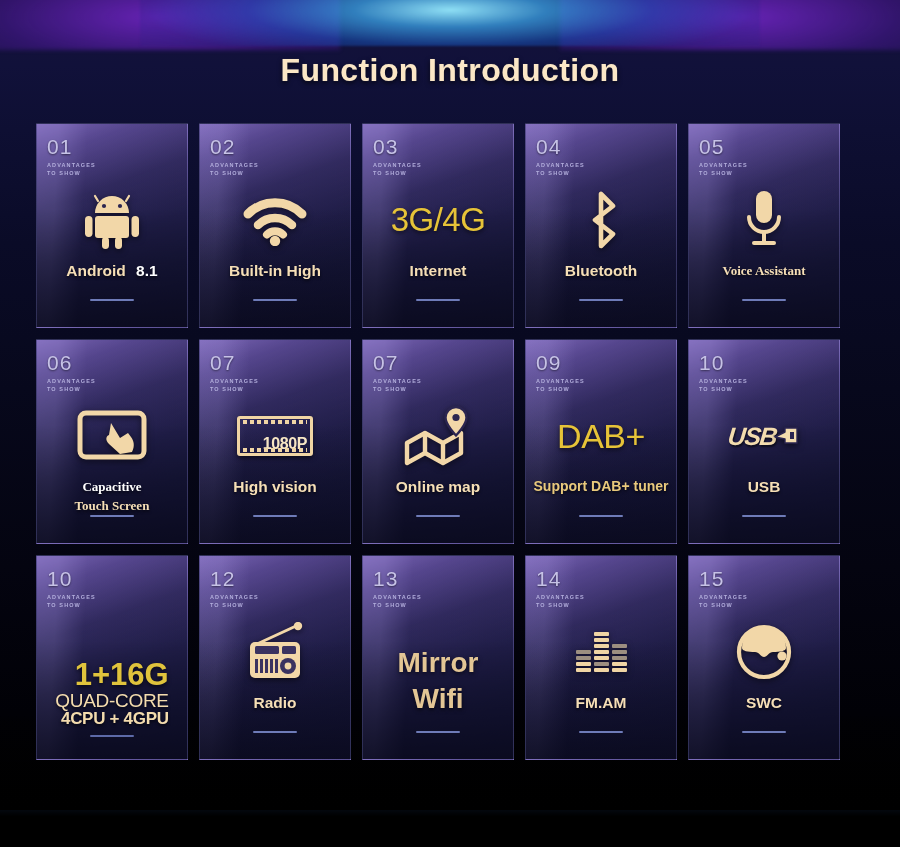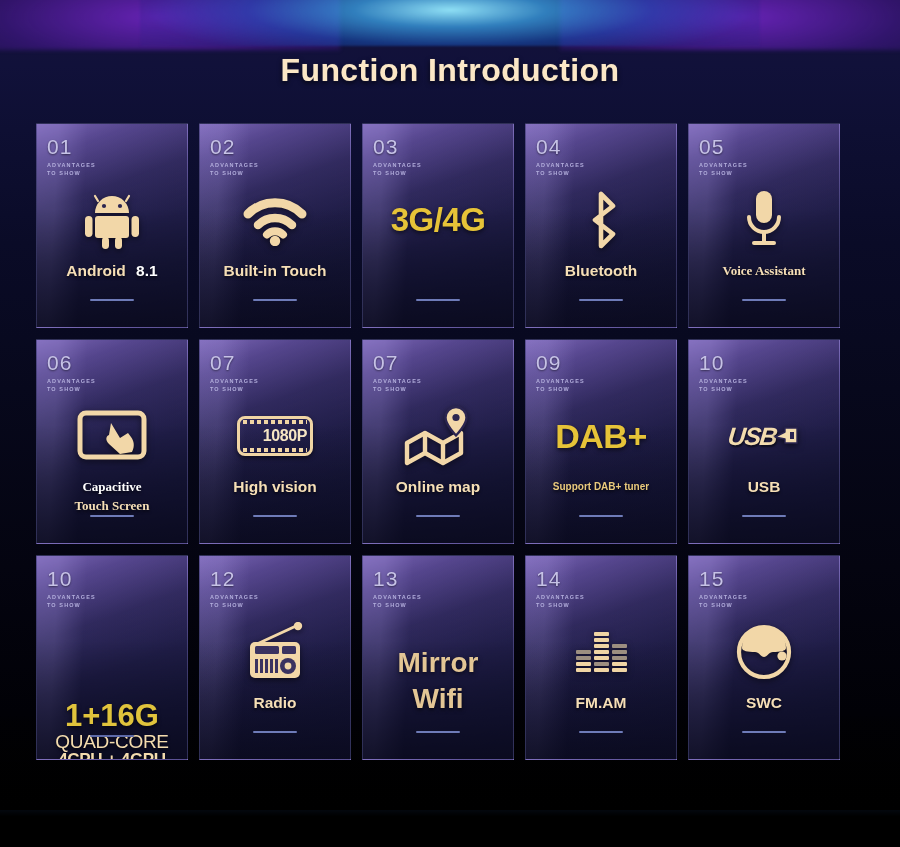--- a/index.html
+++ b/index.html
@@ -196,46 +196,46 @@
     font-size: 15.5px;
     font-weight: bold;
     color: #f6dfb6;
     text-align: center;
     line-height: 19px;
     text-shadow: 0 2px 3px rgba(0,0,0,0.6);
     white-space: nowrap;
   }
   .card-label.white { color: #ffffff; }
   .card-label.small { font-size: 13px; font-family: Liberation Serif, serif; }
-  .card-label.tiny  { font-size: 10px; }
+  .card-label.tiny  { font-size: 14px; }
   .card-label.gold2 { color: #e9c97c; }
 
   .divider {
     position: absolute;
     left: 50%;
     bottom: 26px;
     transform: translateX(-50%);
     width: 44px;
     height: 2px;
     background: #6e7bb8;
     border-radius: 1px;
     z-index: 4;
   }
 
   
   .txt-icon {
     font-size: 33px;
-    font-weight: bold;
+    font-weight: normal;
     color: #e6c338;
     letter-spacing: -0.5px;
     text-shadow: 0 2px 4px rgba(0,0,0,0.6);
     line-height: 40px;
   }
 
-  .big-stack { text-align: center; line-height: 1.02; margin-top: 41px; }
+  .big-stack { text-align: right; line-height: 1.02; }
   .big-stack .l1 {
     font-size: 31px; font-weight: bold; color: #e0c33c;
     text-shadow: 0 2px 4px rgba(0,0,0,0.65);
   }
   .big-stack .l2 {
     font-size: 19px; font-weight: normal; color: #f4dcae; letter-spacing: -0.3px;
     text-shadow: 0 2px 3px rgba(0,0,0,0.6);
   }
   .big-stack .l3 {
     font-size: 17px; font-weight: bold; color: #f4dcae; letter-spacing: -0.3px;
@@ -247,22 +247,22 @@
     text-shadow: 0 2px 4px rgba(0,0,0,0.6);
   }
 
   .icon-svg { display: block; filter: drop-shadow(0 2px 3px rgba(0,0,0,0.55)); }
 
   
   .film {
     position: relative;
     width: 76px; height: 40px;
     border: 3px solid #f0d5a4;
-    border-radius: 8px;
-    display: flex; align-items: center; justify-content: center;
+    border-radius: 3px;
+    display: flex; align-items: flex-end; justify-content: center;
     box-shadow: 0 2px 4px rgba(0,0,0,0.55);
     padding-left: 20px;
   }
   .film .perf {
     position: absolute; left: 3px; right: 3px; height: 4px;
     background-image: repeating-linear-gradient(90deg, #f0d5a4 0 4px, transparent 4px 7px);
   }
   .film .perf.top { top: 1px; }
   .film .perf.bot { bottom: 1px; }
   .film .val {
@@ -342,35 +342,38 @@
           <svg class="icon-svg" width="66" height="52" viewBox="0 0 66 52">
             <g fill="none" stroke="#f2d7a8" stroke-linecap="round">
               <path d="M6 20 A38 38 0 0 1 60 20" stroke-width="9"></path>
               <path d="M16 31 A24 24 0 0 1 50 31" stroke-width="8.5"></path>
               <path d="M25 40.5 A11.5 11.5 0 0 1 41 40.5" stroke-width="8"></path>
             </g>
             <circle cx="33" cy="47" r="5.2" fill="#f2d7a8"></circle>
           </svg>
         </div>
         <div class="label-area">
-          <div class="card-label">Built-in Touch</div>
+          <div class="card-label">Built-in High</div>
         </div>
       </div>
       <div class="divider"></div>
     </div>
 
     <div class="card">
       <div class="card-inner">
         <div class="card-num">03</div>
         <div class="card-sub">
           <span>ADVANTAGES</span>
           <span>TO SHOW</span>
         </div>
         <div class="icon-area">
           <div class="txt-icon">3G/4G</div>
+        </div>
+        <div class="label-area">
+          <div class="card-label">Internet</div>
         </div>
       </div>
       <div class="divider"></div>
     </div>
 
     <div class="card">
       <div class="card-inner">
         <div class="card-num">04</div>
         <div class="card-sub">
           <span>ADVANTAGES</span>

